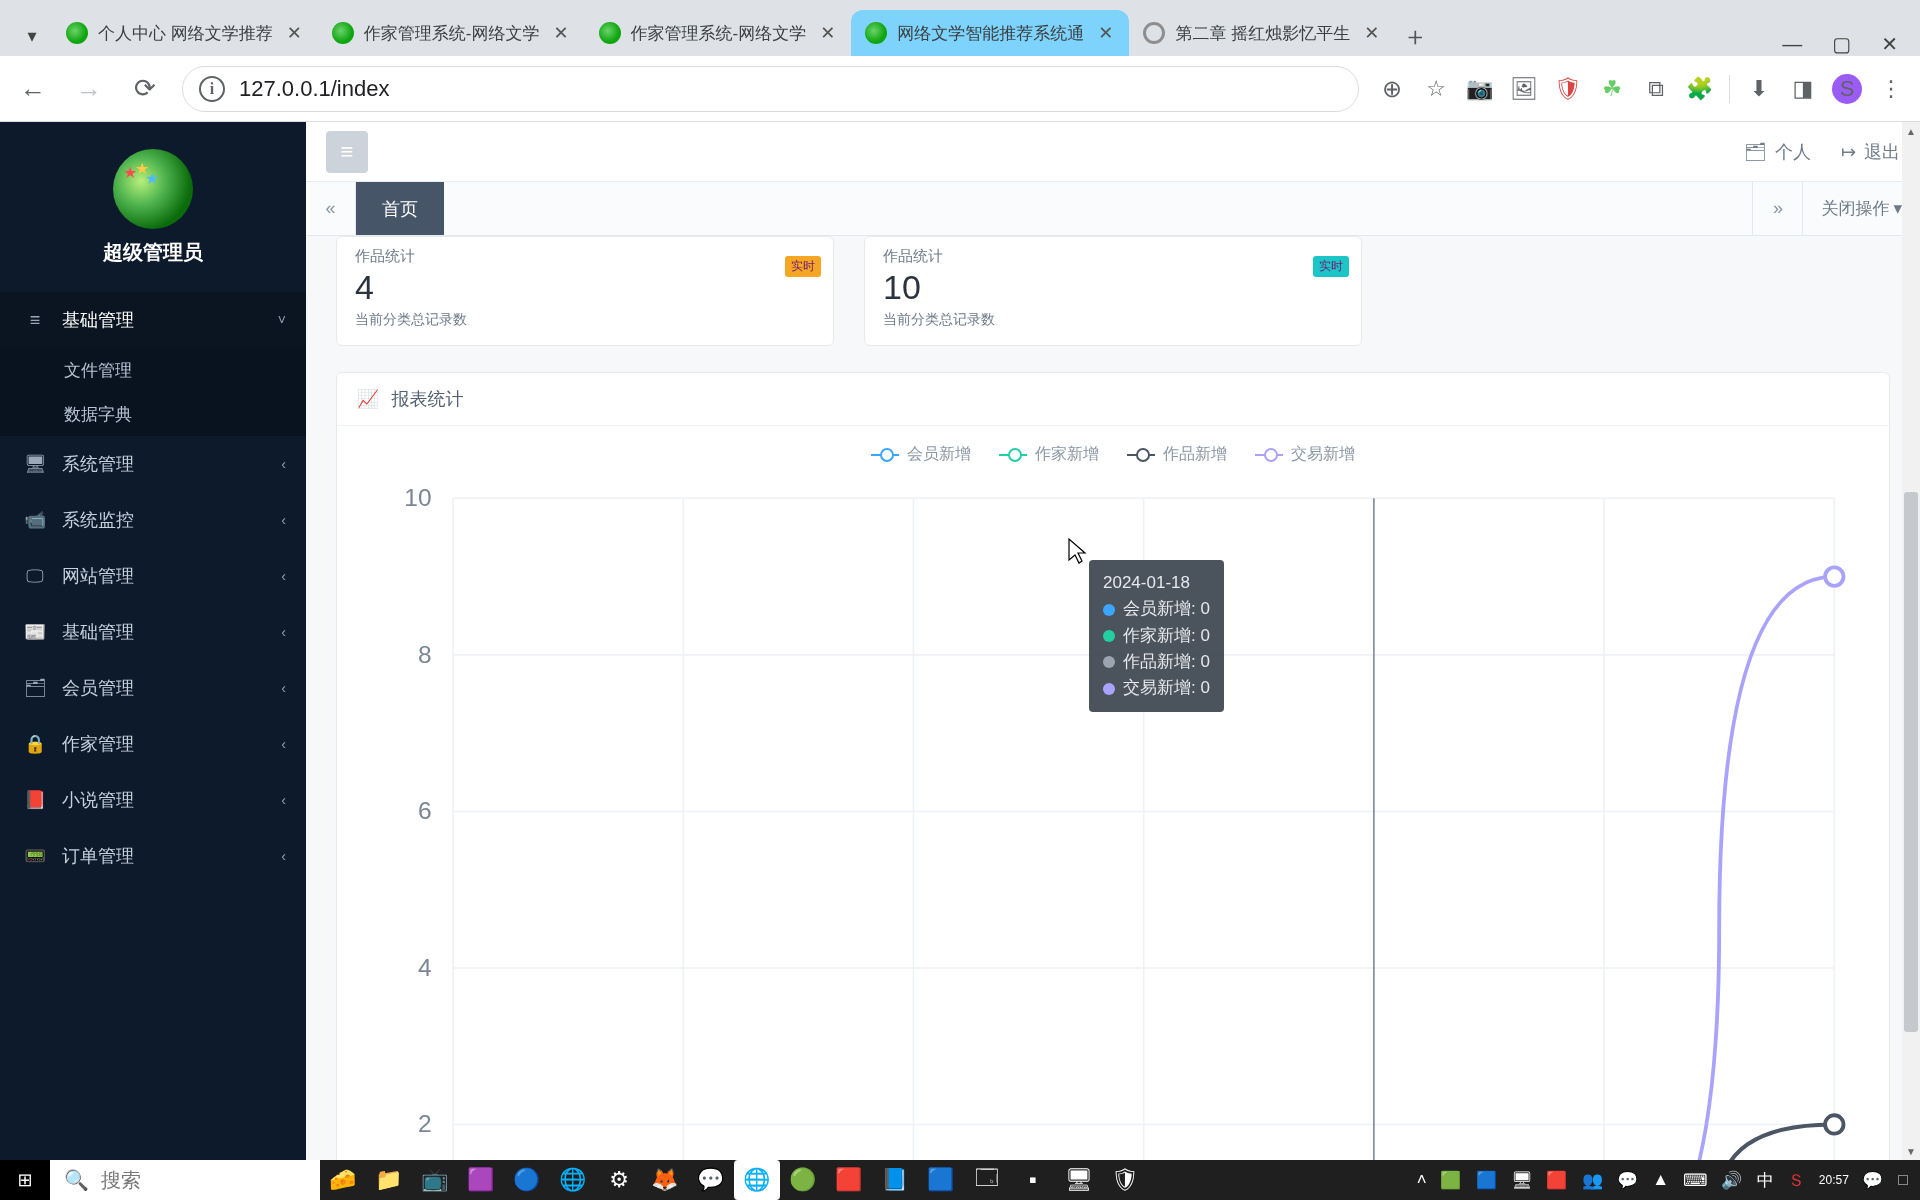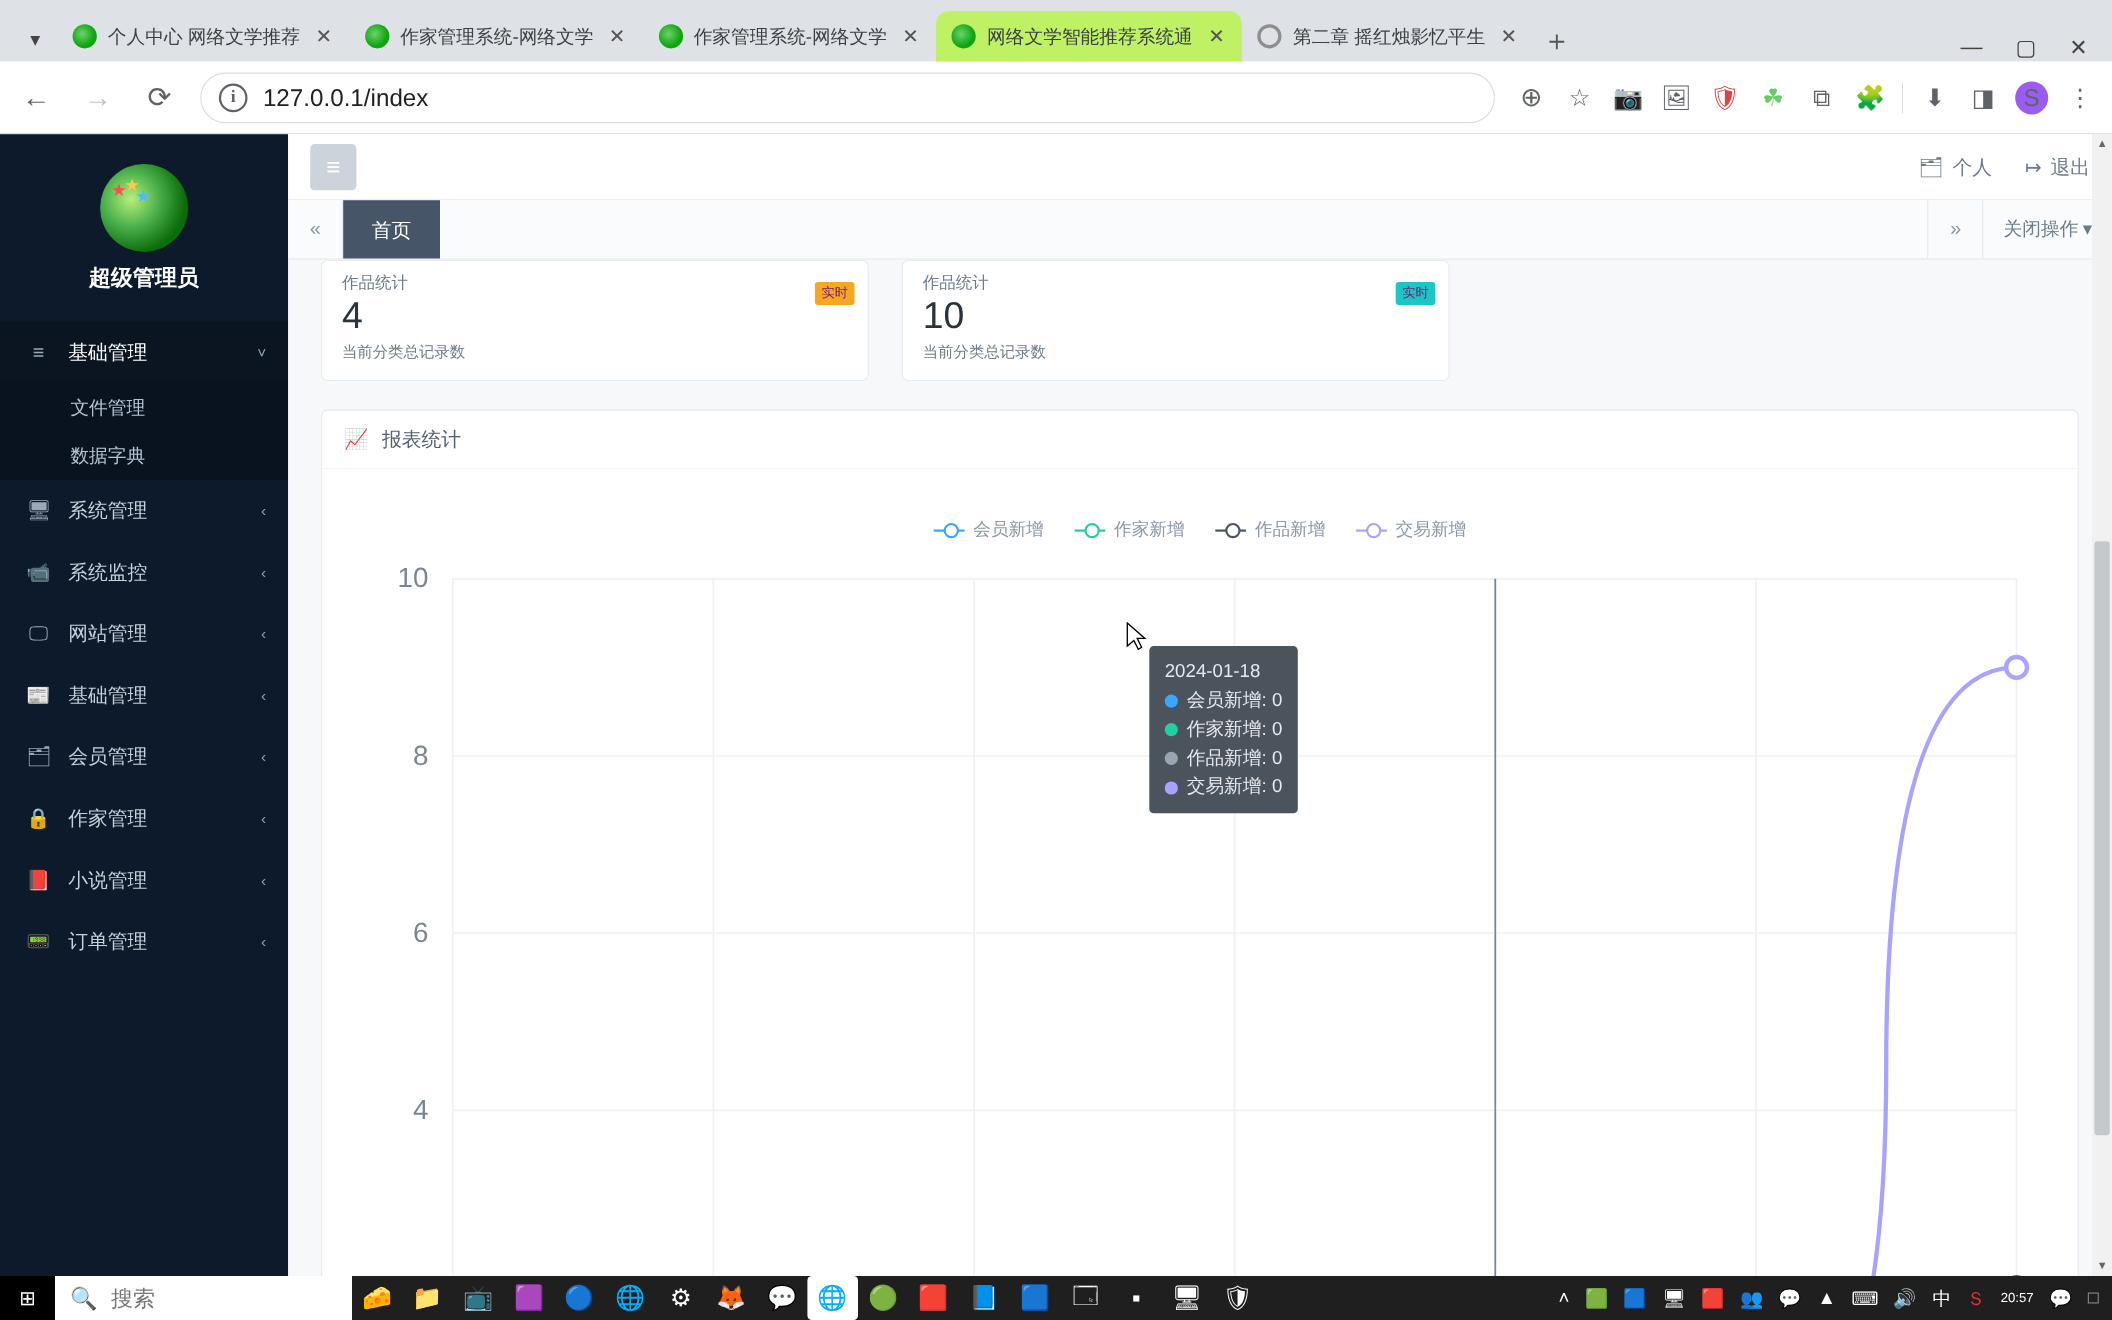--- a/index.html
+++ b/index.html
@@ -1,21 +1,21 @@
 <!DOCTYPE html>
 <html><head>
 <meta charset="utf-8">
 <style>
   * { box-sizing: border-box; margin: 0; padding: 0; }
   html, body { width: 1920px; height: 1200px; font-family: "Microsoft YaHei", Arial, sans-serif; overflow: hidden; background: #fff; }
   
   .chrome-tabs { height: 56px; background: #dee1e6; display: flex; align-items: flex-end; padding: 0 12px; gap: 0; }
   .tab-dropdown { width: 40px; height: 40px; display:flex; align-items:center; justify-content:center; color:#444; font-size:18px; cursor:pointer; }
   .chrome-tab { display: inline-flex; align-items: center; height: 46px; padding: 0 16px 0 14px; border-radius: 12px 12px 0 0; color: #3c4043; font-size: 17px; max-width: 300px; gap: 10px; position: relative; }
-  .chrome-tab.active { background: #bef264; align-items: center; }
+  .chrome-tab.active { background: #7dd3fc; align-items: center; }
   .chrome-tab .favicon { width: 22px; height: 22px; border-radius: 50%; }
   .chrome-tab .favicon.brain { background: radial-gradient(circle at 40% 40%, #6bd36b, #0fa50f 60%); }
   .chrome-tab .favicon.ring { border: 3px solid #8e8e8e; border-radius: 50%; background: transparent; }
   .chrome-tab .title { white-space: nowrap; overflow: hidden; text-overflow: ellipsis; }
   .chrome-tab .close { font-size: 18px; color: #555; margin-left: 4px; }
   .newtab { width: 40px; height: 40px; display:flex; align-items:center; justify-content:center; font-size:26px; color:#555; }
   .tab-spacer { flex: 1; }
   .window-ctrls { display:flex; gap: 30px; align-items:center; margin-right: 10px; color:#444; }
   .window-ctrls span { font-size: 20px; display:inline-block; }
 
@@ -24,21 +24,21 @@
   .addr-bar { flex:1; height: 46px; background:#fff; border:1px solid #dadce0; border-radius:28px; display:flex; align-items:center; padding:0 16px; gap:14px; color:#202124; font-size:22px; }
   .addr-bar .info { width:26px; height:26px; border:2px solid #5f6368; border-radius:50%; display:flex; align-items:center; justify-content:center; font-size:16px; color:#5f6368; font-family: serif; font-weight:bold; }
   .ext-icons { display:flex; align-items:center; gap:14px; }
   .ext-icons span { width:30px; height:30px; display:flex; align-items:center; justify-content:center; font-size:22px; color:#5f6368; }
   .ext-icons .sep { width:1px; height:28px; background:#dadce0; }
   .avatar-s { width:34px; height:34px; border-radius:50%; background:#9b5cf6; color:#fff; display:flex; align-items:center; justify-content:center; font-size:18px; }
 
   
   .app { position:absolute; top:122px; left:0; right:0; bottom:40px; display:flex; }
 
-  .sidebar { width: 262px; background:#0c1a2b; color:#c7d0db; display:flex; flex-direction:column; }
+  .sidebar { width: 306px; background:#0c1a2b; color:#c7d0db; display:flex; flex-direction:column; }
   .brand { height: 170px; display:flex; flex-direction:column; align-items:center; justify-content:center; gap:10px; }
   .brand-logo { width:80px; height:80px; border-radius:50%; position:relative; background: radial-gradient(circle at 35% 40%, #b7f07a 0%, #4db24d 35%, #0a6c0a 70%); }
   .brand-logo::before { content:"★"; position:absolute; top:14px; left:10px; color:#ff4d4d; font-size:16px; text-shadow: 12px -4px 0 #ffc94d, 22px 6px 0 #4dbaff; }
   .brand-text { font-size:20px; color:#fff; font-weight:600; }
 
   .side-menu { flex:1; overflow:auto; }
   .menu-item { height:56px; display:flex; align-items:center; padding:0 24px; gap:16px; font-size:18px; cursor:pointer; position:relative; }
   .menu-item .mi-icon { width:22px; text-align:center; color:#9aa8b7; font-size:18px; }
   .menu-item.open { background:#0a1521; color:#fff; }
   .menu-item .arrow { position:absolute; right:20px; color:#8fa0b3; font-size:14px; }
@@ -70,21 +70,21 @@
   .card .c-title { font-size:15px; color:#6d7b8a; }
   .card .c-num { font-size:34px; color:#2a333e; margin:2px 0 4px; font-weight:400; }
   .card .c-sub { font-size:14px; color:#6d7b8a; }
 
   .panel { margin:26px 30px; background:#fff; border:1px solid #e5e9f0; border-radius:6px; }
   .panel-head { padding:14px 20px; display:flex; align-items:center; gap:12px; color:#52606f; font-size:18px; border-bottom:1px solid #f0f3f7; }
   .panel-body { padding:18px 24px 24px; }
 
   
   .chart-wrap { position:relative; width:100%; }
-  .legend { display:flex; justify-content:center; gap:28px; margin-bottom:18px;margin-top:27px; }
+  .legend { display:flex; justify-content:center; gap:28px; margin-bottom:18px; }
   .legend .lg { display:flex; align-items:center; gap:8px; font-size:16px; color:#8b97a5; }
   .legend .swatch { width:28px; height:2px; position:relative; }
   .legend .swatch::after { content:""; position:absolute; width:10px; height:10px; border-radius:50%; background:#fff; border:2px solid currentColor; top:-6px; left:9px; }
   svg.chart { width:100%; height:auto; display:block; }
   .axis text { font-size:15px; fill:#7a8694; }
   .yaxis text { font-size:16px; fill:#7a8694; }
   .grid line { stroke:#eef1f5; stroke-width:1; }
   .axis-line { stroke:#8a96a4; stroke-width:1; }
   .series path { fill:none; stroke-width:2.5; }
   .series circle { fill:#fff; stroke-width:2.5; r:6; }

